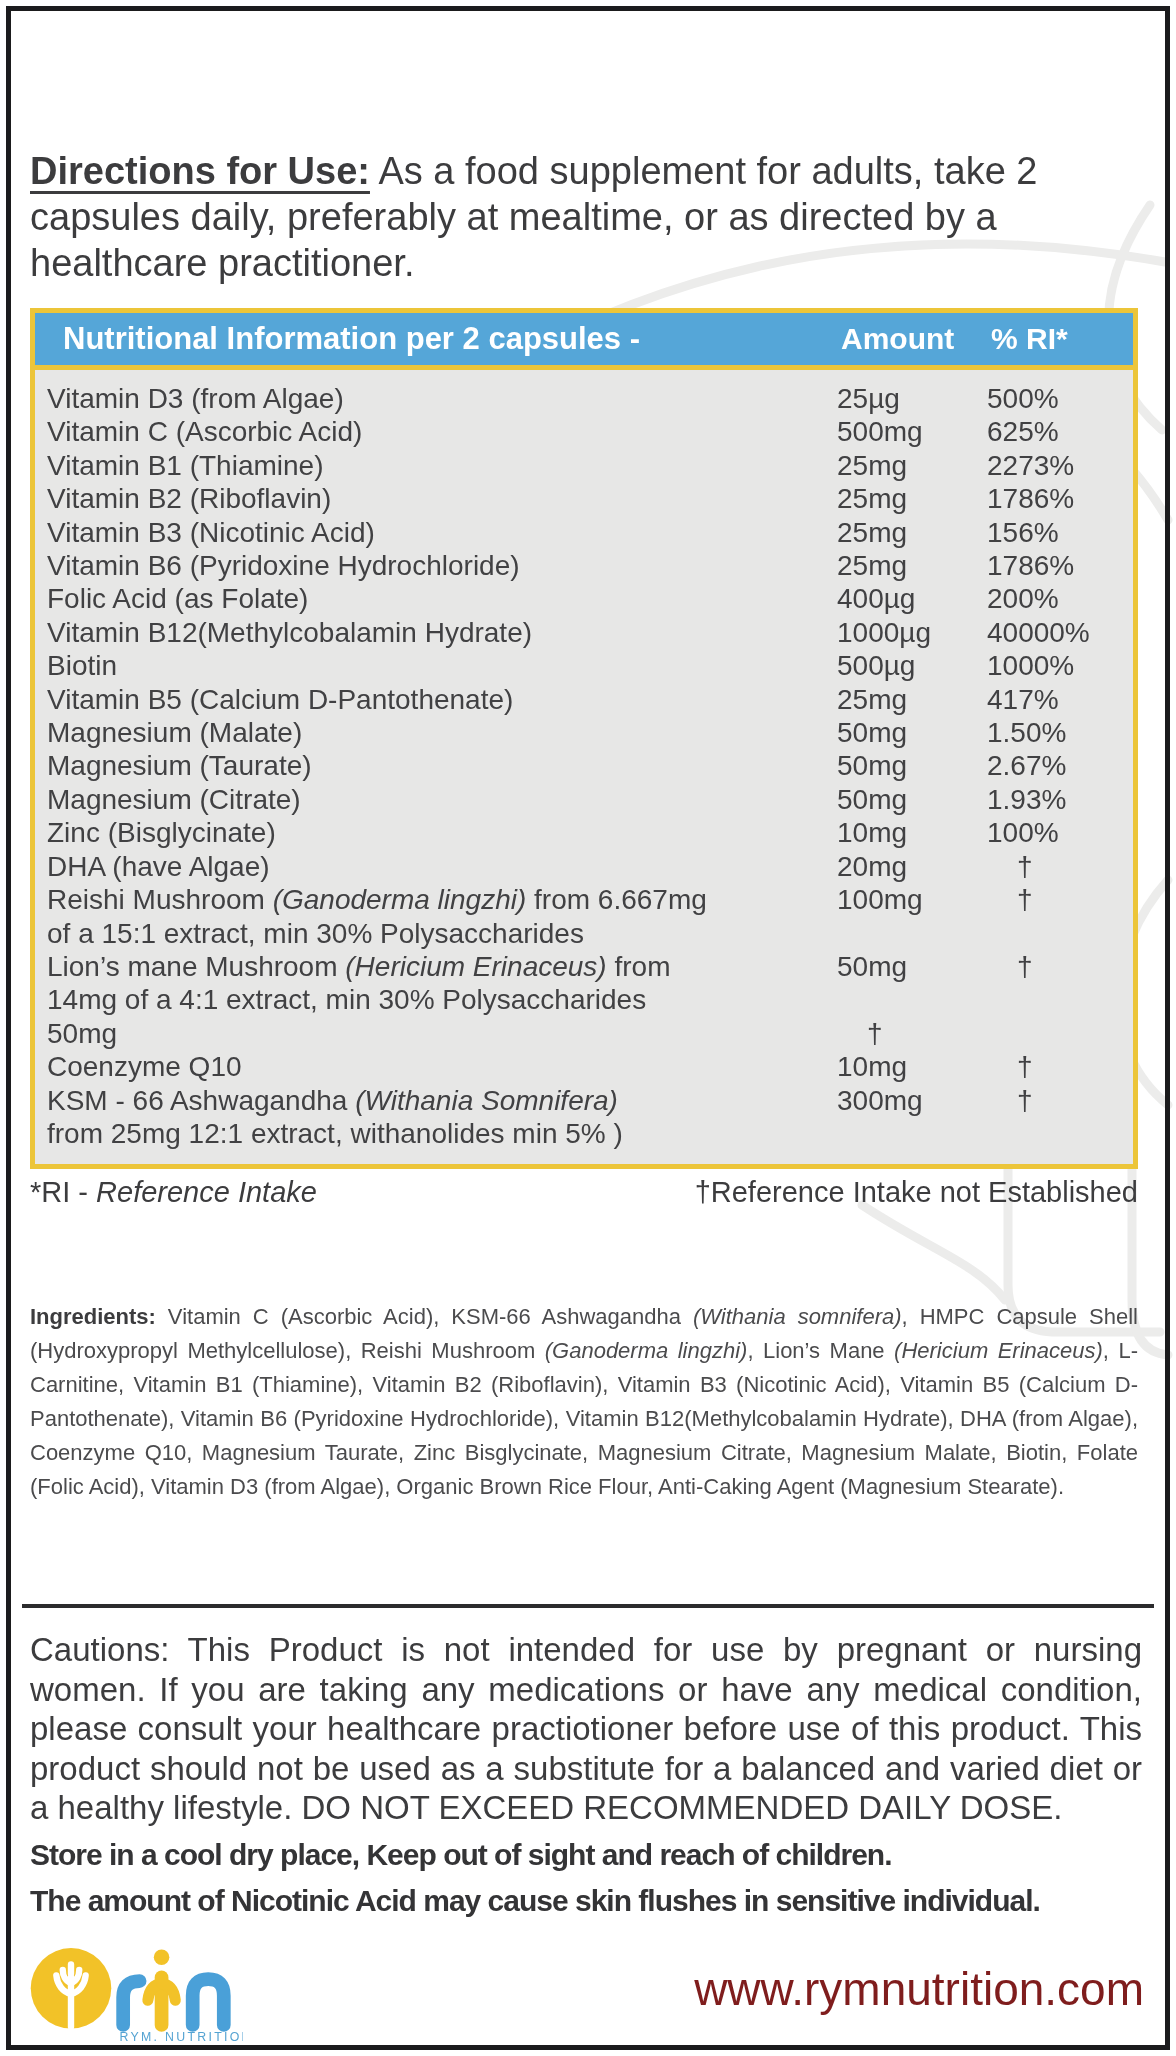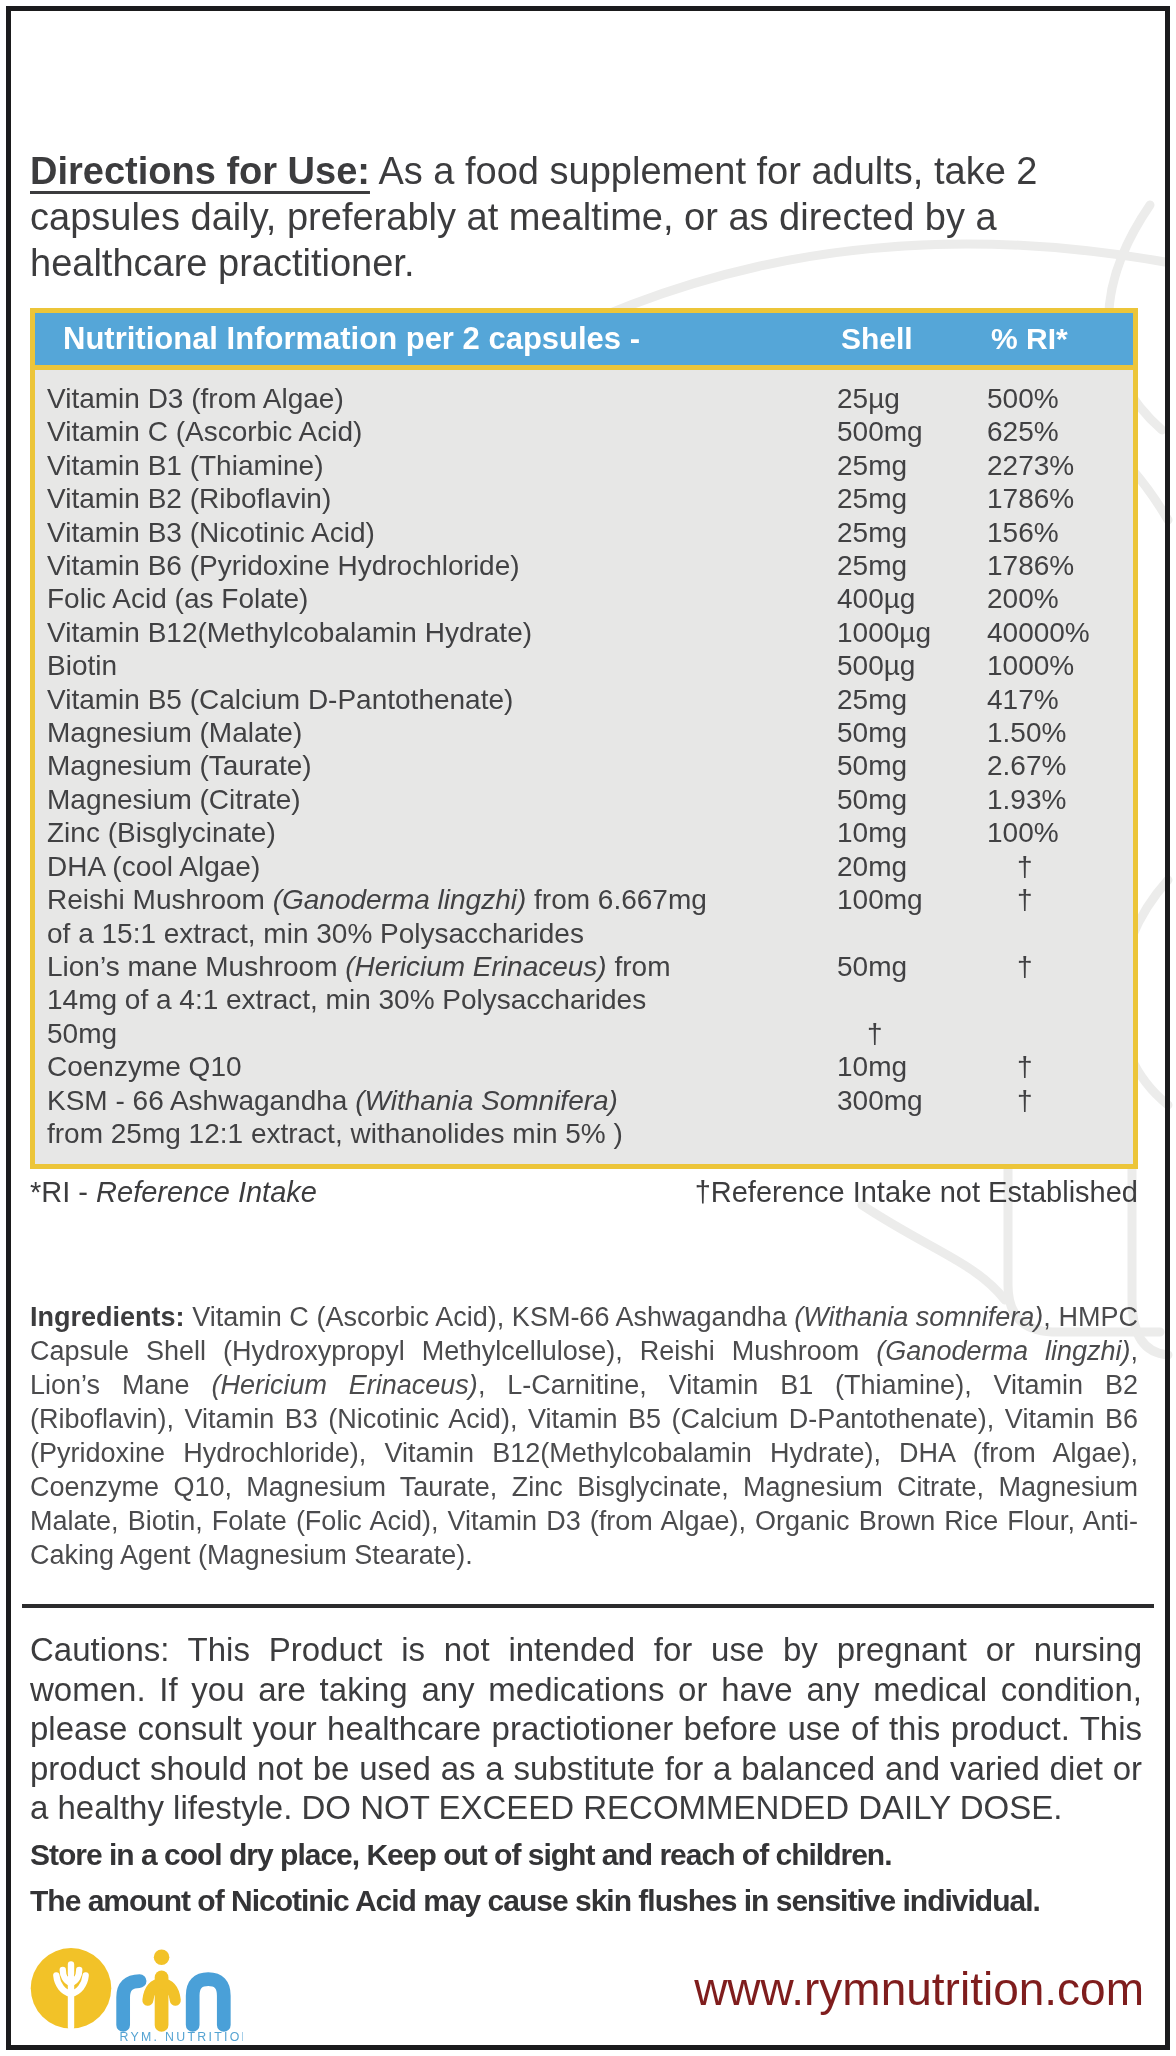--- a/index.html
+++ b/index.html
@@ -31,21 +31,21 @@
   .nt-name i{font-style:italic;}
   .nt-amount,.nt-ri{align-self:start;}
   .nt-ri.dg{padding-left:30px;}
 
   
   .nt-notes{position:absolute;left:30px;top:1176px;width:1108px;display:flex;justify-content:space-between;font-size:29px;color:#3c3c3e;}
   .nt-notes .it{font-style:italic;}
 
   
   .ingredients{position:absolute;left:30px;top:1300px;width:1108px;margin:0;
-    font-size:27px;line-height:34px;text-align:justify;color:#4b4b4d;}
+    font-size:22px;line-height:34px;text-align:justify;color:#4b4b4d;}
   .ingredients b{color:#3c3c3e;}
   .ingredients i{font-style:italic;}
 
   
   .divider{position:absolute;left:22px;top:1604px;width:1132px;height:4px;background:#2b2b2d;border:none;margin:0;}
 
   
   .cautions{position:absolute;left:30px;top:1630px;width:1112px;margin:0;
     font-size:33px;line-height:39.5px;text-align:justify;color:#3c3c3e;}
   .caution-bold{position:absolute;left:30px;margin:0;font-weight:700;font-size:30px;
@@ -72,21 +72,21 @@
   </g>
 </svg>
 
 <div class="content">
 
   <p class="directions"><span class="dir-title">Directions for Use:</span><span> As a food supplement for adults, take 2 capsules daily, preferably at mealtime, or as directed by a healthcare practitioner.</span></p>
 
   <section class="nutri-table">
     <header class="nt-header">
       <span>Nutritional Information per 2 capsules -</span>
-      <span class="hdr-amount">Shell</span>
+      <span class="hdr-amount">Amount</span>
       <span class="hdr-ri">% RI*</span>
     </header>
     <div class="nt-body" id="nt-body">
         <div class="nt-row">
           <div class="nt-name"><span>Vitamin D3 (from Algae)</span></div>
           <div class="nt-amount">25µg</div>
           <div class="nt-ri">500%</div>
         </div>
         <div class="nt-row">
           <div class="nt-name"><span>Vitamin C (Ascorbic Acid)</span></div>
@@ -147,21 +147,21 @@
           <div class="nt-name"><span>Magnesium (Citrate)</span></div>
           <div class="nt-amount">50mg</div>
           <div class="nt-ri">1.93%</div>
         </div>
         <div class="nt-row">
           <div class="nt-name"><span>Zinc (Bisglycinate)</span></div>
           <div class="nt-amount">10mg</div>
           <div class="nt-ri">100%</div>
         </div>
         <div class="nt-row">
-          <div class="nt-name"><span>DHA (cool Algae)</span></div>
+          <div class="nt-name"><span>DHA (have Algae)</span></div>
           <div class="nt-amount">20mg</div>
           <div class="nt-ri dg">†</div>
         </div>
         <div class="nt-row">
           <div class="nt-name"><span>Reishi Mushroom </span><i>(Ganoderma lingzhi)</i><span> from 6.667mg</span><br><span>of a 15:1 extract, min 30% Polysaccharides</span></div>
           <div class="nt-amount">100mg</div>
           <div class="nt-ri dg">†</div>
         </div>
         <div class="nt-row">
           <div class="nt-name"><span>Lion’s mane Mushroom </span><i>(Hericium Erinaceus)</i><span>  from</span><br><span>14mg of a 4:1 extract, min 30% Polysaccharides</span></div>

